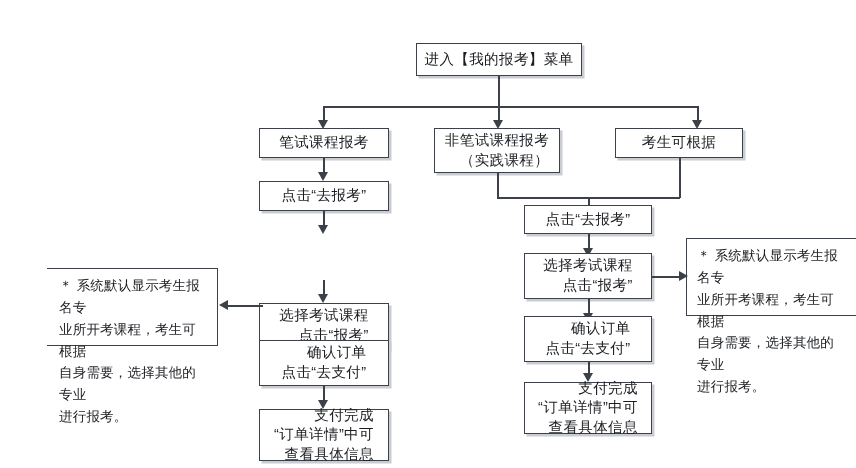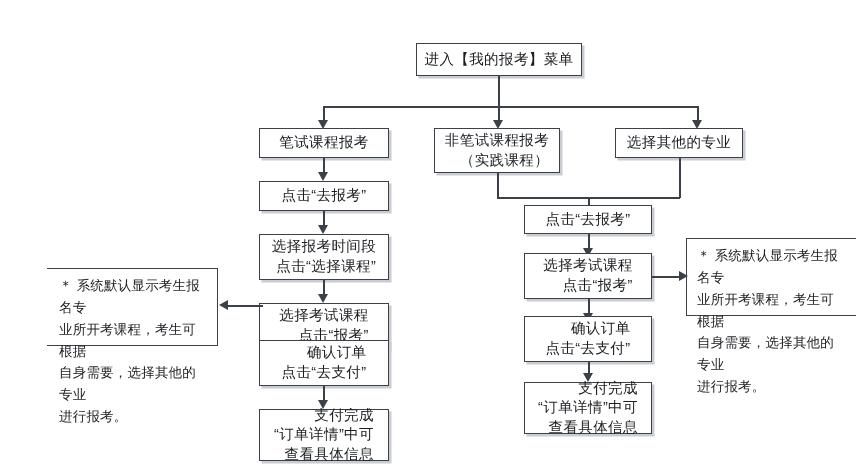--- a/index.html
+++ b/index.html
@@ -111,32 +111,30 @@
   <div class="arrow-down" style="left:493px; top:120px;"></div>
 
   <div class="vline" style="left:697px; top:106px; height:16px;"></div>
   <div class="arrow-down" style="left:692px; top:120px;"></div>
 
   <div class="node" style="left:434px; top:128px; width:126px; height:45px;">非笔试课程报考
 （实践课程）</div>
 
   <div class="node" style="left:259px; top:128px; width:130px; height:30px;">笔试课程报考</div>
 
-  <div class="node" style="left:615px; top:128px; width:128px; height:30px;">选择其他的专业</div>
+  <div class="node" style="left:615px; top:128px; width:128px; height:30px;">考生可根据</div>
 
   <div class="vline" style="left:323px; top:158px; height:16px;"></div>
   <div class="arrow-down" style="left:318px; top:172px;"></div>
 
   <div class="node" style="left:259px; top:181px; width:130px; height:30px;">点击“去报考”</div>
 
   <div class="vline" style="left:323px; top:211px; height:16px;"></div>
   <div class="arrow-down" style="left:318px; top:225px;"></div>
 
-  <div class="node" style="left:259px; top:234px; width:130px; height:46px;">选择报考时间段
-点击“选择课程”</div>
 
   <div class="vline" style="left:323px; top:280px; height:16px;"></div>
   <div class="arrow-down" style="left:318px; top:294px;"></div>
 
   <div class="node" style="left:259px; top:303px; width:130px; height:46px;">选择考试课程
 点击“报考”</div>
 
   <div class="vline" style="left:323px; top:349px; height:16px;"></div>
   <div class="arrow-down" style="left:318px; top:363px;"></div>
 

